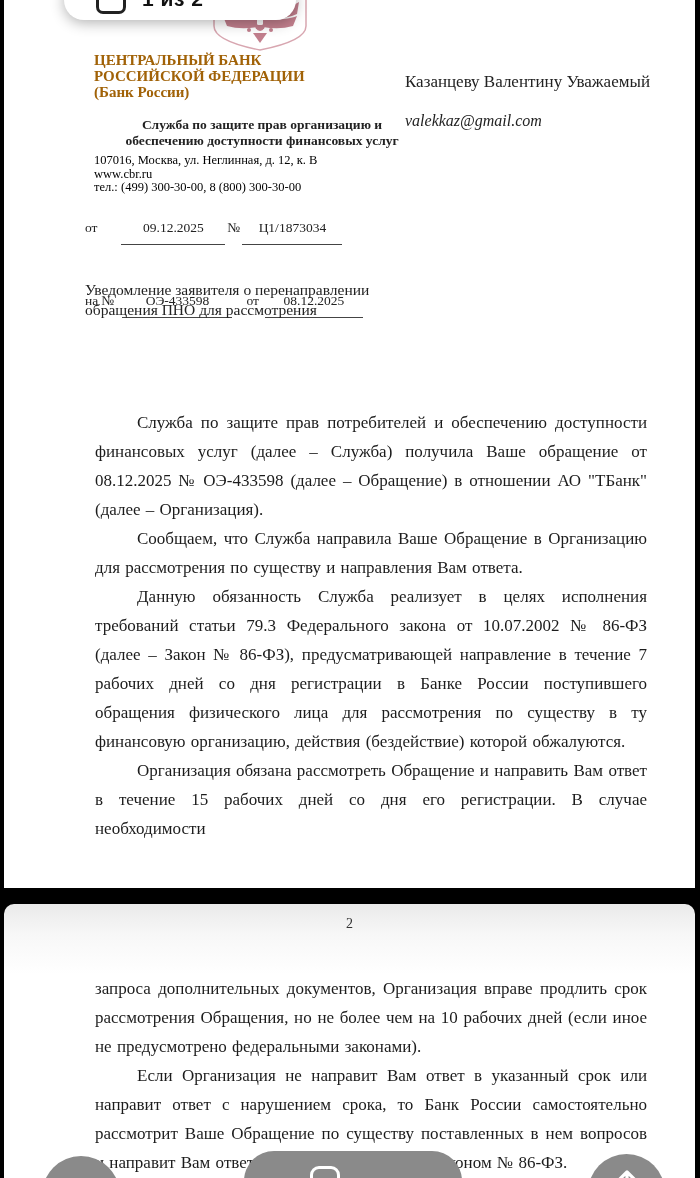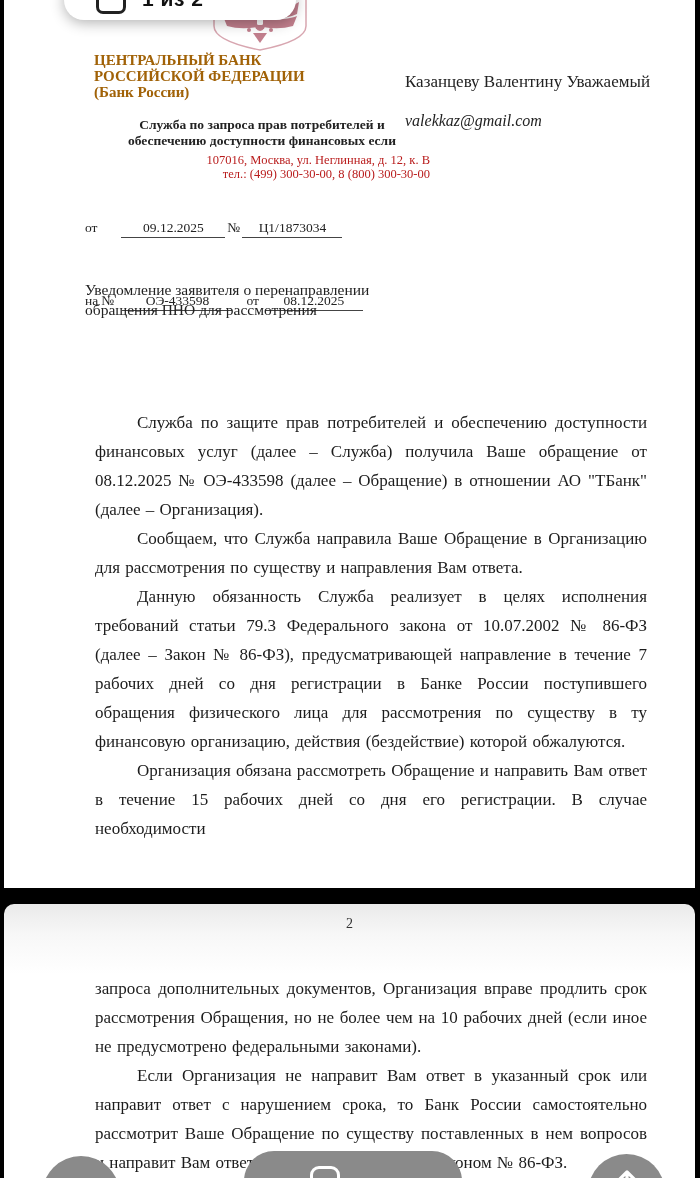--- a/index.html
+++ b/index.html
@@ -25,27 +25,27 @@
   .pill-label{font-family:"Liberation Sans",sans-serif;font-size:21px;font-weight:700;color:#111;letter-spacing:.5px;}
 
   
   .emblem{position:absolute;left:207px;top:0;width:98px;height:52px;}
   .orgname{position:absolute;left:90px;top:52px;width:336px;text-align:left;
            font-weight:700;font-size:15px;line-height:16px;color:#a16207;}
   .recipient{position:absolute;left:401px;top:72px;width:260px;font-size:17px;color:#222;}
   .recipient .mail{margin-top:20px;font-size:16px;font-style:italic;}
   .dept{position:absolute;left:90px;top:117px;width:336px;text-align:center;
         font-weight:700;font-size:13.5px;line-height:16px;color:#222;}
-  .contact{position:absolute;left:90px;top:154px;width:336px;text-align:right;
-           font-size:12.5px;line-height:13.5px;color:#b91c1c;}
+  .contact{position:absolute;left:90px;top:154px;width:336px;text-align:left;
+           font-size:12.5px;line-height:13.5px;color:#000000;}
 
   
   .ref{position:absolute;left:81px;font-size:13.5px;color:#222;white-space:nowrap;}
   .r1{top:220px;} .r2{top:256px;}
-  .uval{display:inline-block;text-align:center;border-bottom:1.2px solid #444;padding-bottom:1px;}
+  .uval{display:inline-block;text-align:center;border-bottom:1.2px solid #444;padding-bottom:8px;}
   .u1{width:104px;margin-left:24px;} .u2{width:100px;margin-left:2px;}
   .u3{width:110px;margin-left:8px;margin-top:37px;}  .u4{width:98px;margin-left:6px;}
   .nlbl{margin-left:2px;} .olbl{margin-left:14px;}
 
   .subject{position:absolute;left:81px;top:280px;width:340px;font-size:15.5px;line-height:20px;color:#222;}
   .salutation{position:absolute;left:91px;right:50px;top:351px;text-align:center;font-size:17px;color:#222;}
 
   
   .body-text{position:absolute;left:91px;right:48px;font-size:17px;line-height:29px;
              text-align:justify;word-spacing:1px;color:#1c1c1c;margin-top:16px;}
@@ -103,26 +103,27 @@
     <div>РОССИЙСКОЙ ФЕДЕРАЦИИ</div>
     <div>(Банк России)</div>
   </div>
 
   <div class="recipient">
     <div>Казанцеву Валентину Уважаемый</div>
     <div class="mail">valekkaz@gmail.com</div>
   </div>
 
   <div class="dept">
-    <div>Служба по запроса прав потребителей и</div>
-    <div>обеспечению доступности финансовых если</div>
+    <div>Служба по защите прав организацию и</div>
+    <div>обеспечению доступности финансовых услуг</div>
   </div>
 
   <div class="contact">
     <div>107016, Москва, ул. Неглинная, д. 12, к. В</div>
+    <div>www.cbr.ru</div>
     <div>тел.: (499) 300-30-00, 8 (800) 300-30-00</div>
   </div>
 
   <div class="ref r1">
     <span>от</span><span class="uval u1">09.12.2025</span><span class="nlbl">№</span><span class="uval u2">Ц1/1873034</span>
   </div>
   <div class="ref r2">
     <span>на №</span><span class="uval u3">ОЭ-433598</span><span class="olbl">от</span><span class="uval u4">08.12.2025</span>
   </div>
 

